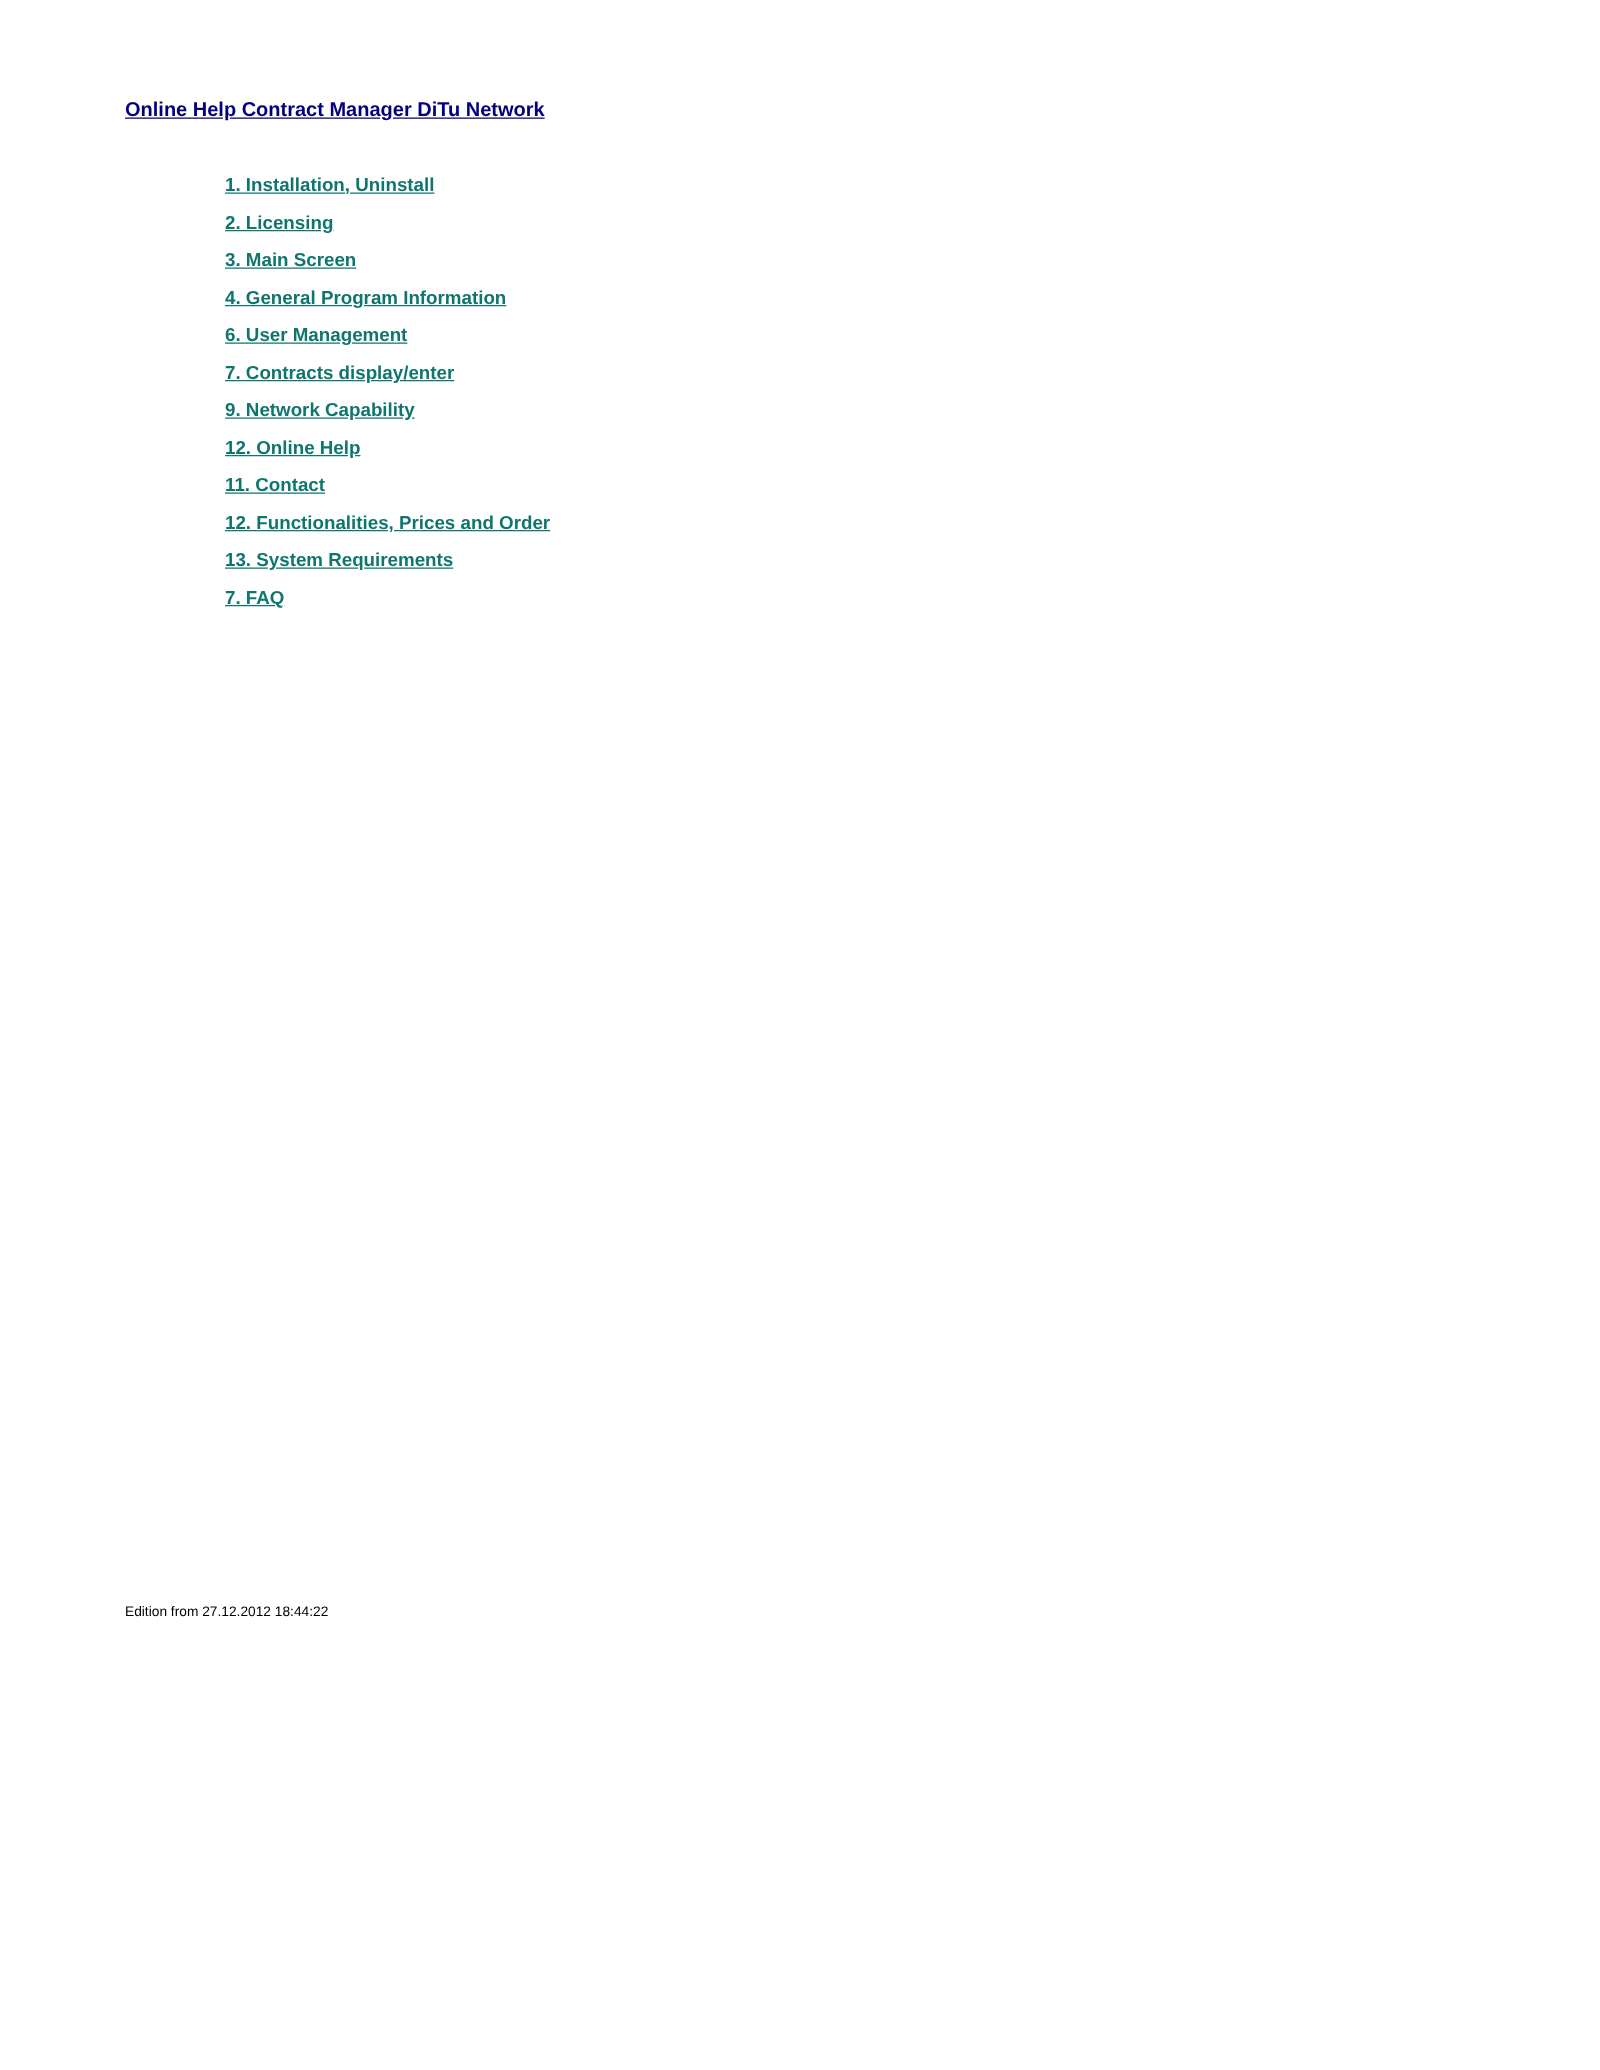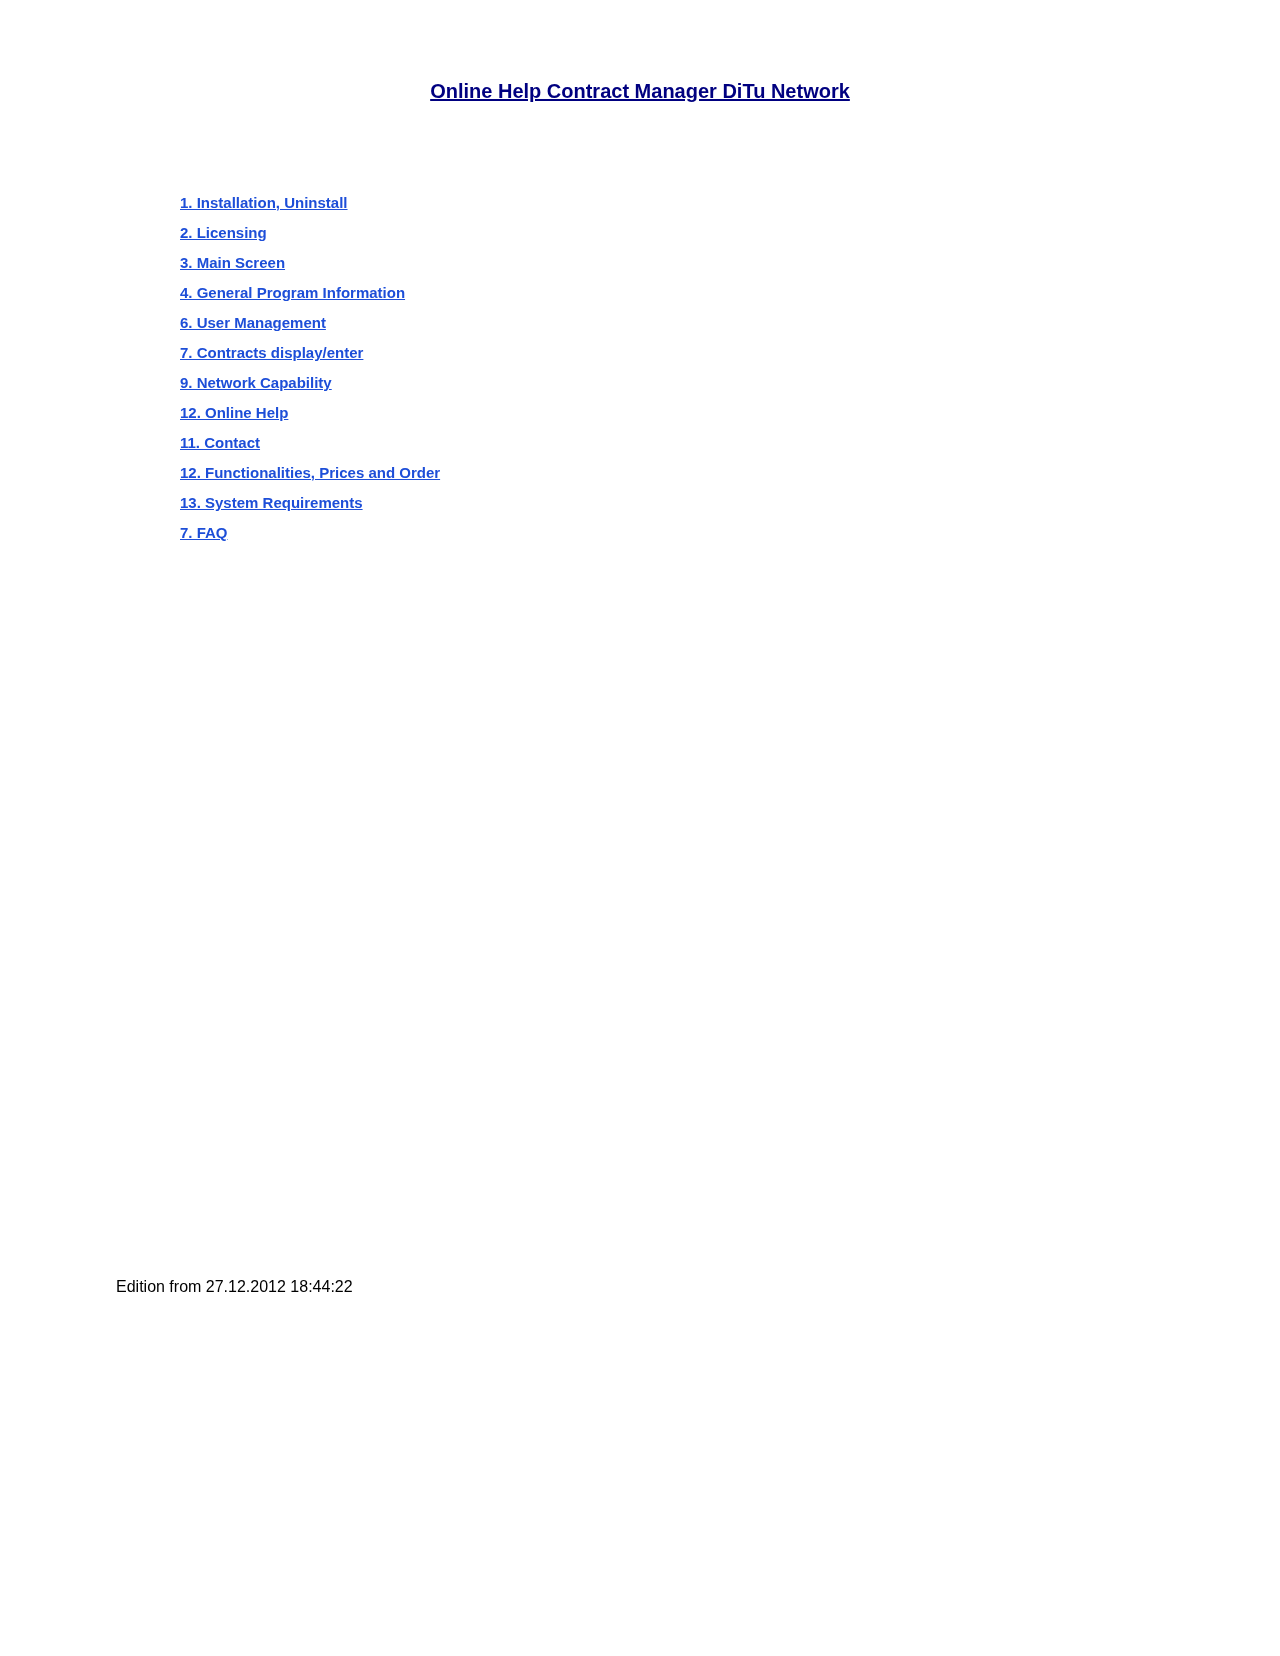--- a/index.html
+++ b/index.html
@@ -12,49 +12,48 @@
       background-color: #ffffff;
       font-family: Arial, sans-serif;
       font-size: 14px;
       color: #000000;
       width: 1280px;
       min-height: 1656px;
       padding: 80px 100px;
     }
 
     .page-title {
-      font-size: 20px;
+      font-size: 16px;
       font-weight: bold;
       color: #000080;
       text-decoration: underline;
-      margin-bottom: 88px;
-      text-align: center;
+      margin-bottom: 39px;
     }
 
     .toc-container {
       margin-left: 80px;
       margin-top: 20px;
     }
 
     .toc-item {
       display: block;
       font-size: 15px;
       font-weight: bold;
-      color: #1d4ed8;
+      color: #0f766e;
       text-decoration: underline;
       margin-bottom: 6px;
       cursor: pointer;
       line-height: 1.6;
     }
 
     .edition-text {
       position: absolute;
       bottom: 360px;
-      left: 116px;
-      font-size: 16px;
+      left: 100px;
+      font-size: 11px;
       color: #000000;
     }
   </style>
 </head>
 <body>
 
 <div class="page-title">Online Help Contract Manager DiTu Network</div>
 
 <div class="toc-container" id="toc-container">
 <a class="toc-item" href="#1">1. Installation, Uninstall</a>

